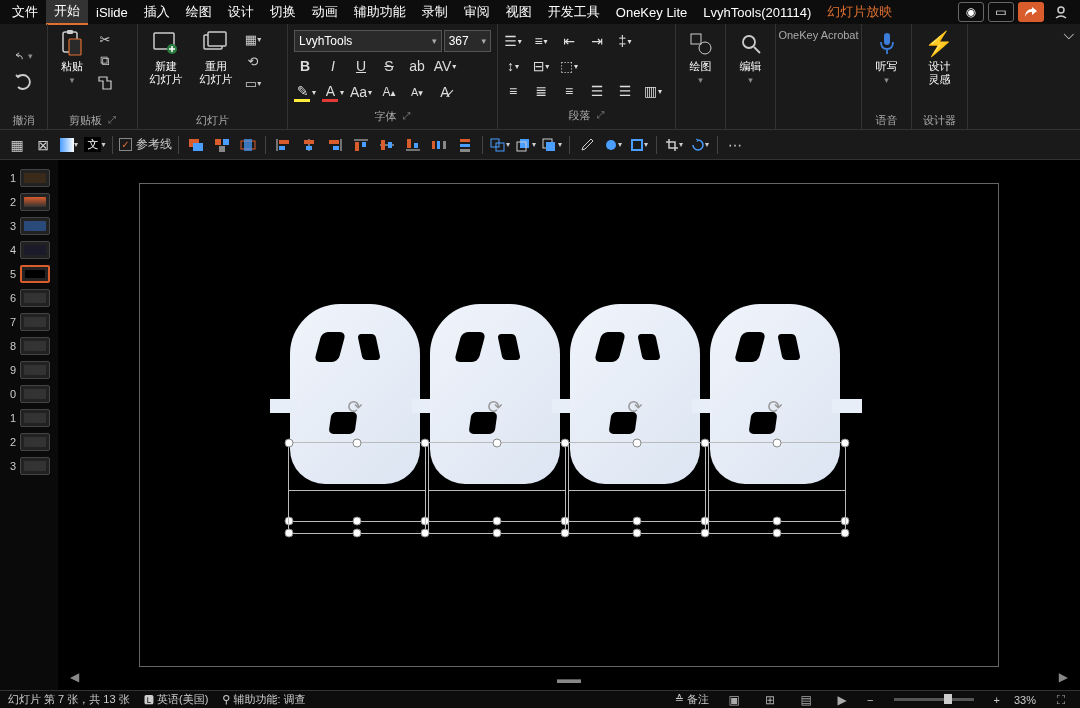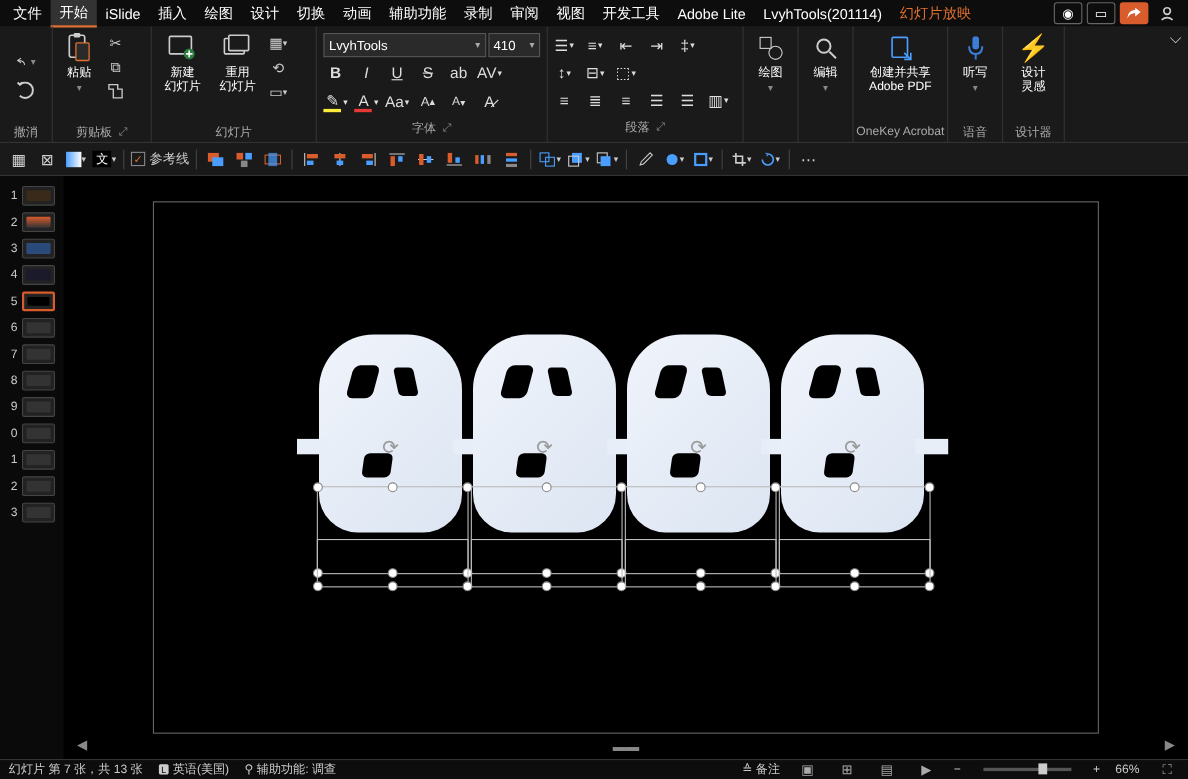--- a/index.html
+++ b/index.html
@@ -90,21 +90,21 @@
   <span class="menu-item">插入</span>
   <span class="menu-item">绘图</span>
   <span class="menu-item">设计</span>
   <span class="menu-item">切换</span>
   <span class="menu-item">动画</span>
   <span class="menu-item">辅助功能</span>
   <span class="menu-item">录制</span>
   <span class="menu-item">审阅</span>
   <span class="menu-item">视图</span>
   <span class="menu-item">开发工具</span>
-  <span class="menu-item">Adobe Lite</span>
+  <span class="menu-item">OneKey Lite</span>
   <span class="menu-item">LvyhTools(201114)</span>
   <span class="menu-item orange">幻灯片放映</span>
   <div class="menu-spacer"></div>
   <div class="title-btn">◉</div>
   <div class="title-btn">▭</div>
   <div class="title-btn orange-bg">
     <svg width="14" height="12" viewBox="0 0 14 12">
         <path d="M8 1 L13 5 L8 9 L8 6 C4 6 2 8 1 11 C1 6 4 3 8 3 Z" fill="#fff"></path>
       </svg>
   </div>
@@ -198,21 +198,21 @@
   </div>
 
   <div class="ribbon-group" style="width:210px">
     <div class="font-group-content">
       <div class="font-row">
         <div class="combo" style="width:150px">
           <span>LvyhTools</span>
             <span class="combo-arrow">▾</span>
         </div>
         <div class="combo" style="width:48px">
-          <span>410</span>
+          <span>367</span>
             <span class="combo-arrow">▾</span>
         </div>
       </div>
       <div class="icon-row" style="margin-bottom:4px">
         <div class="fbtn">
             <b>B</b>
           </div>
         <div class="fbtn">
             <i>I</i>
           </div>
@@ -305,32 +305,20 @@
             </svg>
           </div>
         <div class="vbtn-label">编辑</div>
         <span style="font-size:9px;color:#888">▾</span>
       </div>
     </div>
     <div class="ribbon-group-label"></div>
   </div>
 
   <div class="ribbon-group" style="width:86px">
-    <div class="ribbon-group-content" style="justify-content:center">
-      <div class="vbtn">
-        <div class="vbtn-icon">
-            <svg width="24" height="24" viewBox="0 0 24 24">
-              <rect x="4" y="2" width="14" height="18" rx="1" fill="none" stroke="#4a9eff" stroke-width="1.5"></rect>
-              <path d="M15 16 L21 22 M21 16 L21 22 L15 22" stroke="#4a9eff" stroke-width="1.5" fill="none"></path>
-            </svg>
-          </div>
-        <div class="vbtn-label" style="white-space:pre">创建并共享
-Adobe PDF</div>
-      </div>
-    </div>
     <div class="ribbon-group-label">OneKey Acrobat</div>
   </div>
 
   <div class="ribbon-group" style="width:50px">
     <div class="ribbon-group-content" style="justify-content:center">
       <div class="vbtn">
         <div class="vbtn-icon">
             <svg width="20" height="26" viewBox="0 0 20 26">
               <rect x="7" y="2" width="6" height="12" rx="3" fill="#3b7dd8"></rect>
               <path d="M4 11 Q4 18 10 18 Q16 18 16 11 M10 18 L10 23" fill="none" stroke="#3b7dd8" stroke-width="1.8"></path>
@@ -689,15 +677,15 @@
   <span>≙ <span>备注</span></span>
   <div class="view-btn">▣</div>
   <div class="view-btn">⊞</div>
   <div class="view-btn">▤</div>
   <div class="view-btn">▶</div>
   <span>−</span>
   <div class="zoom-slider">
       <div class="zoom-thumb"></div>
     </div>
   <span>+</span>
-  <span>66%</span>
+  <span>33%</span>
   <div class="view-btn">⛶</div>
 </div>
 
 </body></html>

